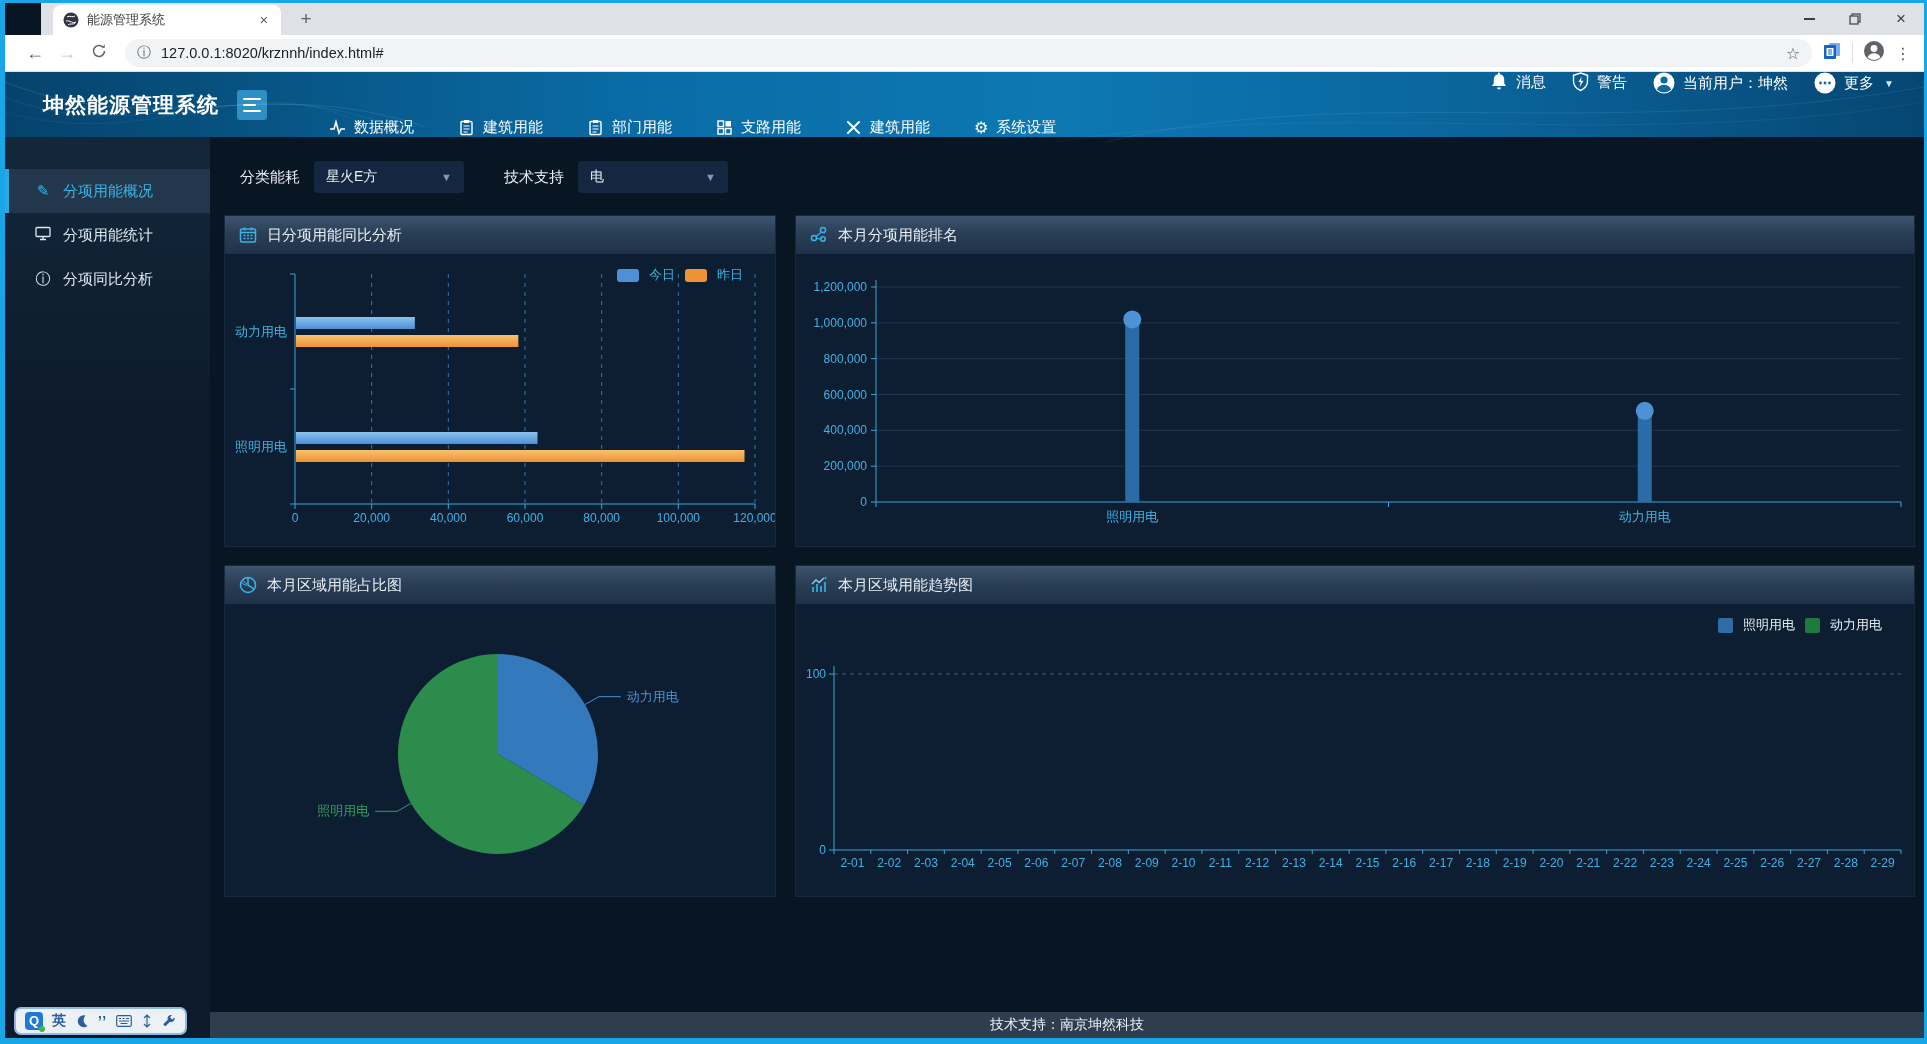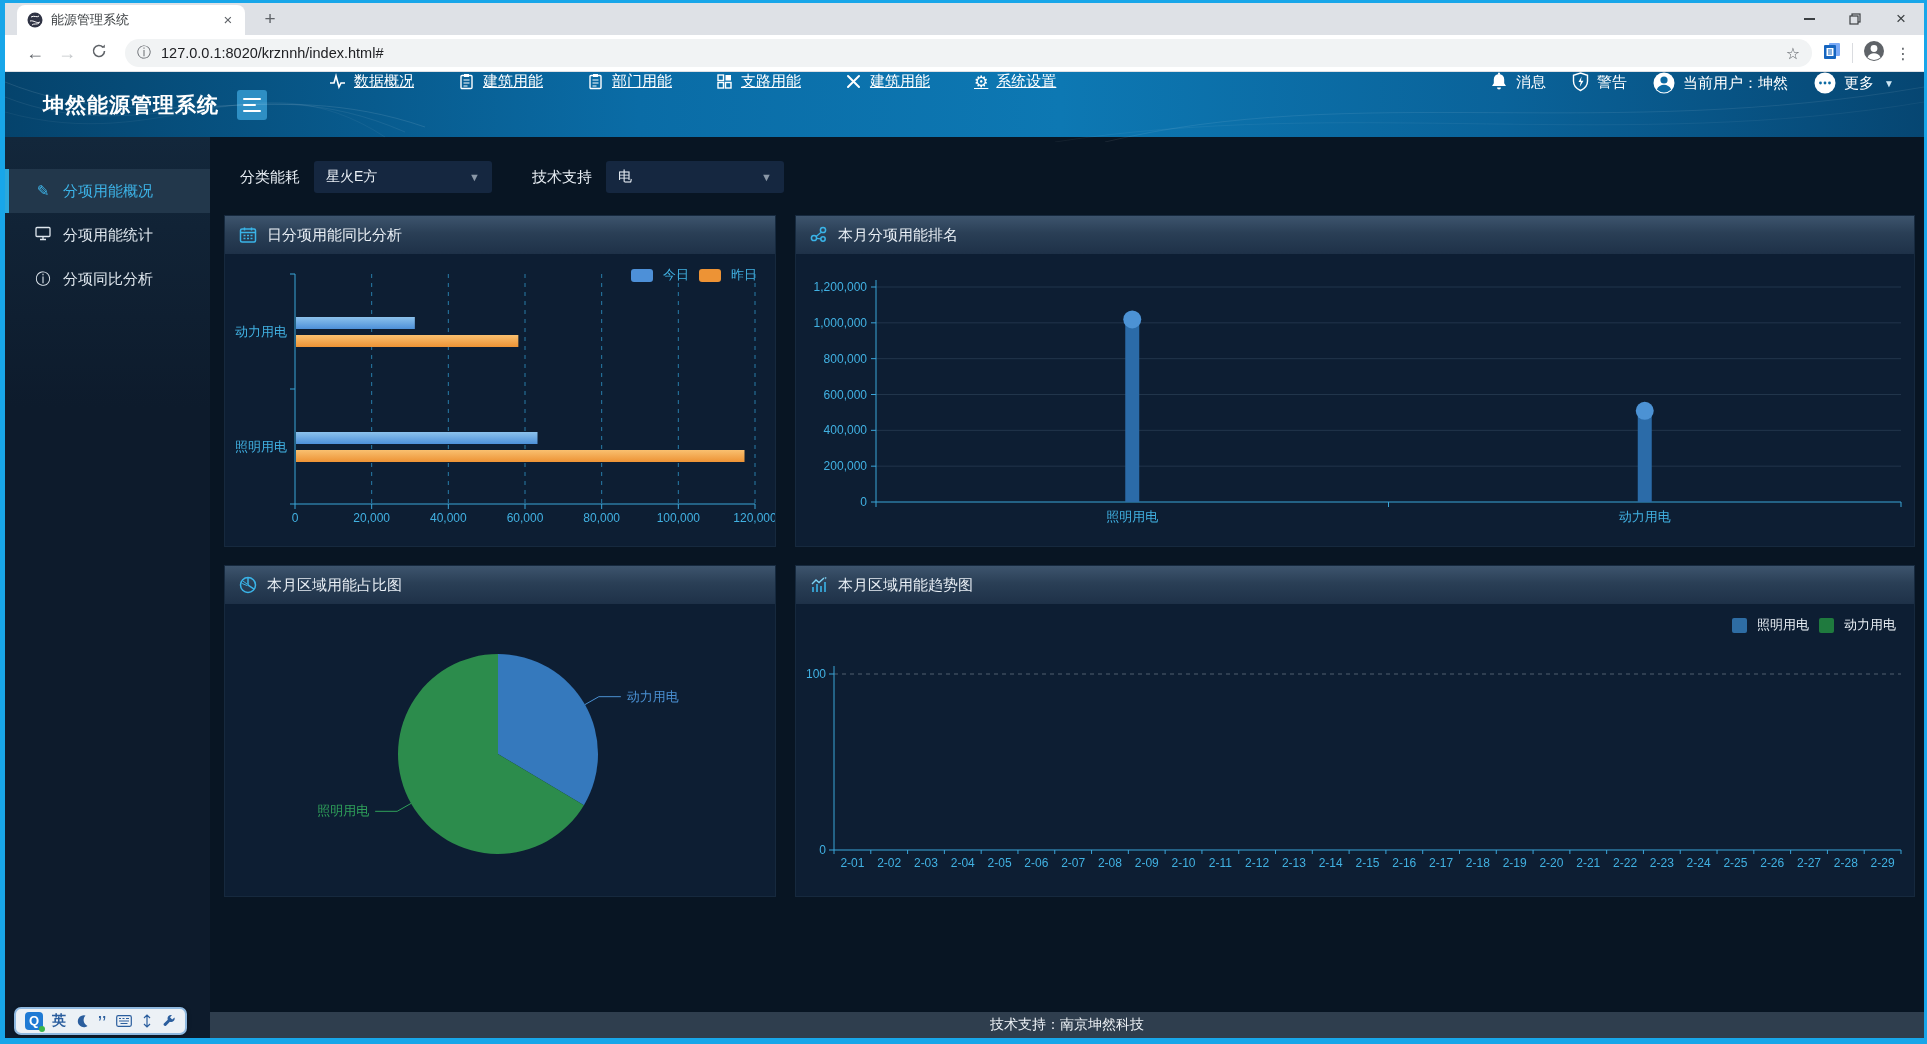--- a/index.html
+++ b/index.html
@@ -2,21 +2,21 @@
 <html><head>
 <meta charset="utf-8">
 <style>
   * { margin:0; padding:0; box-sizing:border-box; }
   html,body { width:1927px; height:1044px; overflow:hidden; }
   body { font-family:"Liberation Sans","DejaVu Sans",sans-serif; background:#081523; }
 
   .window { width:1927px; height:1044px; border:3px solid #18a6e9; border-left-width:5px; border-bottom-width:6px; display:flex; flex-direction:column; background:#081523; }
 
   
-  .tabstrip { height:32px; background:#dee1e6; display:flex; align-items:flex-end; position:relative; flex:none; }
+  .tabstrip { height:32px; background:#dee1e6; display:flex; align-items:flex-end; position:relative; flex:none;margin-left:36px; }
   .tab { margin-left:12px; width:228px; height:30px; background:#fff; border-radius:8px 8px 0 0; display:flex; align-items:center; padding:0 8px 0 10px; }
   .favicon { width:16px; height:16px; flex:none; }
   .tab-title { font-size:13px; color:#3c4043; margin-left:8px; flex:1; white-space:nowrap; overflow:hidden; }
   .tab-close { color:#5f6368; font-size:15px; width:18px; height:18px; line-height:18px; text-align:center; border-radius:50%; }
   .newtab { color:#5f6368; font-size:19px; margin:0 0 5px 12px; width:26px; text-align:center; }
   .wincontrols { position:absolute; right:0; top:0; height:32px; display:flex; align-items:center; }
   .wc { width:46px; height:32px; display:flex; align-items:center; justify-content:center; color:#3c4043; }
   .wc-min i { display:block; width:11px; height:2px; background:#3c4043; }
   .wc-close { font-size:17px; }
 
@@ -33,48 +33,48 @@
 
   
   .appheader { height:65px; flex:none; position:relative;
     background:linear-gradient(90deg,#05436c 0%,#0a6ca6 33%,#0d78b3 55%,#0a639a 78%,#064672 100%); 
     display:flex; align-items:stretch; color:#fff; }
   .waves { position:absolute; inset:0; pointer-events:none; }
   .brand { font-size:21px; font-weight:bold; letter-spacing:1px; align-self:center; margin:0 18px 0 38px; white-space:nowrap; }
   .hamburger { align-self:center; width:30px; height:30px; background:#2e8fc4; border-radius:3px; display:flex; flex-direction:column; justify-content:center; gap:4px; padding:0 6px; margin-right:40px; }
   .hamburger i { display:block; height:2px; background:#fff; border-radius:1px; }
   .hamburger i:nth-child(2){ width:70%; }
-  .mainnav { display:flex; align-items:flex-start;text-decoration:underline; }
+  .mainnav { display:flex; align-items:flex-end; }
   .navitem { display:flex; align-items:center; gap:8px; padding:0 22px; font-size:15px; position:relative; white-space:nowrap; }
   .navitem svg { flex:none; }
   .navitem.active { background:rgba(5,34,58,.5); color:#7ed3f4; }
   .navitem.active::after { content:""; position:absolute; left:0; right:0; bottom:0; height:3px; background:#5fd0f5; }
   .hdr-right { margin-left:auto; display:flex; align-items:flex-start; gap:26px; padding-right:30px; font-size:15px; white-space:nowrap; }
   .hdr-it { display:flex; align-items:center; gap:8px; }
   .caret-sm { font-size:10px; color:#cfe8f5; margin-left:2px; }
 
   
   .bodyrow { flex:1; display:flex; min-height:0; }
   .sidebar { width:205px; flex:none; background:linear-gradient(180deg,#13273b 0%,#0d1b2c 30%,#0d1b2c 100%); padding-top:32px; }
   .sb-item { height:44px; display:flex; align-items:center; gap:10px; padding-left:24px; color:#dfe7ee; font-size:15px; border-left:4px solid transparent; }
   .sb-item.active { background:#22374b; border-left-color:#2ba8dc; color:#3db4e8; }
   .sb-ic { width:20px; text-align:center; font-size:15px; }
 
   .main { flex:1; display:flex; flex-direction:column; background:#081523; min-width:0; }
   .filters { display:flex; align-items:center; margin:24px 0 0 30px; gap:14px; height:32px; flex:none; }
   .f-label { color:#e8eef4; font-size:15px; }
-  .f-select { width:178px; height:32px; background:#152740; border-radius:3px; display:flex; align-items:center; padding:0 12px; color:#e8eef4; font-size:14px; margin-right:26px; }
+  .f-select { width:150px; height:32px; background:#152740; border-radius:3px; display:flex; align-items:center; padding:0 12px; color:#e8eef4; font-size:14px; margin-right:26px; }
   .f-select .arrow { margin-left:auto; color:#8a97a6; font-size:11px; }
 
   .panelgrid { display:grid; grid-template-columns:552px 1120px; grid-template-rows:332px 332px; gap:18px 19px; margin:22px 0 0 14px; flex:none; }
   .panel { background:#0d1e33; border:1px solid #16293e; display:flex; flex-direction:column; overflow:hidden; }
   .p-head { height:38px; flex:none; background:linear-gradient(180deg,#3d546d 0%,#2a3f56 45%,#1e3148 100%); display:flex; align-items:center; padding:11px 14px; gap:10px; }
   .p-title { color:#e9eff5; font-size:15px; }
   .p-body { flex:1; position:relative; overflow:hidden; }
-  .c-legend { position:absolute; top:12px; right:18px; display:flex; align-items:center; gap:10px; z-index:2; }
+  .c-legend { position:absolute; top:12px; right:32px; display:flex; align-items:center; gap:10px; z-index:2; }
   .c-legend .sw { width:22px; height:13px; border-radius:3px; display:inline-block; }
   .c-legend .sq { width:15px; height:15px; border-radius:2px; display:inline-block; }
   .lt-cyan { color:#41b1e2; font-size:13px; }
   .lt-white { color:#e9eff5; font-size:13px; }
 
   .footer { height:26px; flex:none; background:#2f3e4e; color:#eef2f6; font-size:14px; display:flex; align-items:center; justify-content:center; margin-top:auto; }
 
   
   .imebar { position:absolute; left:14px; bottom:9px; height:28px; background:rgba(244,249,253,.97); border:2px solid #8fb9e0; border-radius:7px; display:flex; align-items:center; gap:9px; padding:0 9px; box-shadow:0 0 4px rgba(0,0,0,.3); z-index:50; }
   .ime-logo { width:18px; height:18px; background:#1f7ad4; border-radius:4px; color:#fff; font-weight:bold; font-size:13px; text-align:center; line-height:18px; position:relative; }

